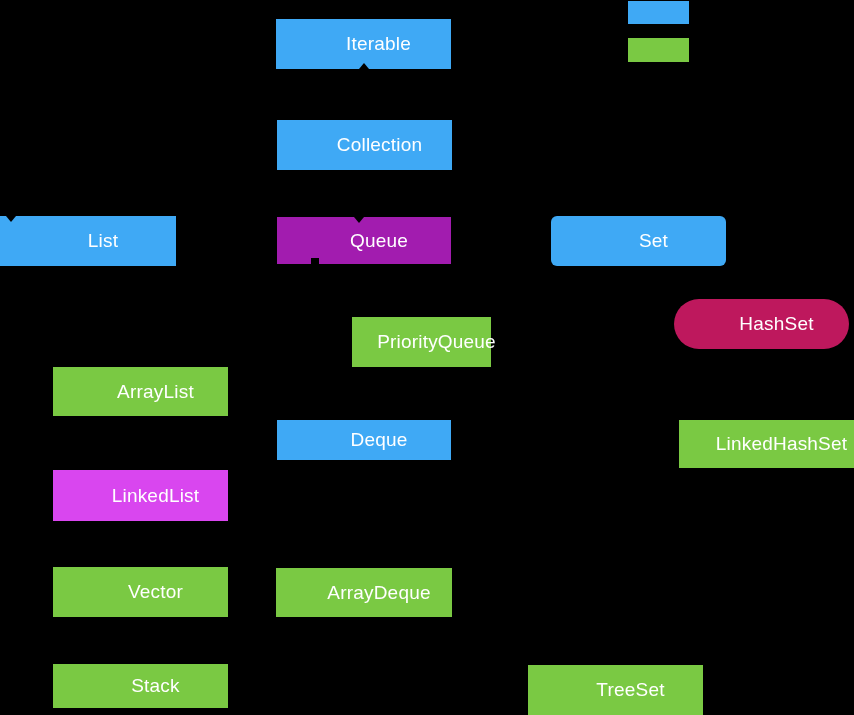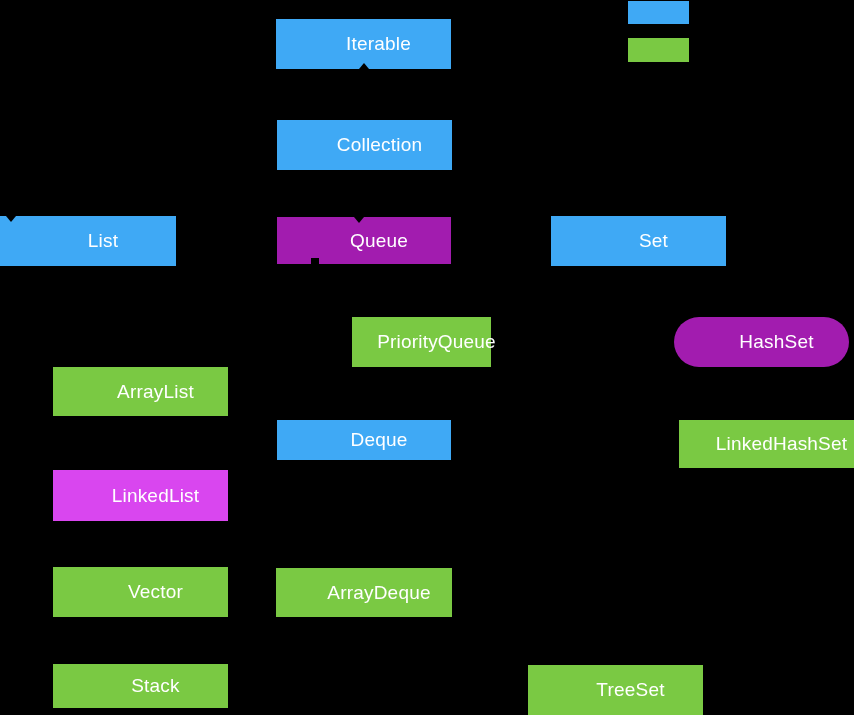--- a/index.html
+++ b/index.html
@@ -58,27 +58,27 @@
     </div>
     <div class="node" style="left: 277px; top: 120px; width: 175px; height: 50px; background: rgb(63, 169, 245);">
       <span>Collection</span>
     </div>
     <div class="node" style="left: 0px; top: 216px; width: 176px; height: 50px; background: rgb(63, 169, 245);">
       <span>List</span>
     </div>
     <div class="node" style="left: 277px; top: 217px; width: 174px; height: 47px; background: #a21caf;">
       <span>Queue</span>
     </div>
-    <div class="node" style="left: 551px; top: 216px; width: 175px; height: 50px; background: rgb(63, 169, 245);">
+    <div class="node" style="left: 551px; top: 216px; width: 175px; height: 50px; background: rgb(63, 169, 245); border-radius: 6px;">
       <span>Set</span>
     </div>
     <div class="node" style="left: 352px; top: 317px; width: 139px; height: 50px; background: rgb(122, 201, 67);">
       <span>PriorityQueue</span>
     </div>
-    <div class="node" style="left: 674px; top: 317px; width: 175px; height: 50px; background: #a21caf; border-radius: 25px;">
+    <div class="node" style="left: 674px; top: 299px; width: 175px; height: 50px; background: #be185d; border-radius: 25px;">
       <span>HashSet</span>
     </div>
     <div class="node" style="left: 53px; top: 367px; width: 175px; height: 49px; background: rgb(122, 201, 67);">
       <span>ArrayList</span>
     </div>
     <div class="node" style="left: 277px; top: 420px; width: 174px; height: 40px; background: rgb(63, 169, 245);">
       <span>Deque</span>
     </div>
     <div class="node" style="left: 679px; top: 420px; width: 175px; height: 48px; background: rgb(122, 201, 67);">
       <span>LinkedHashSet</span>

